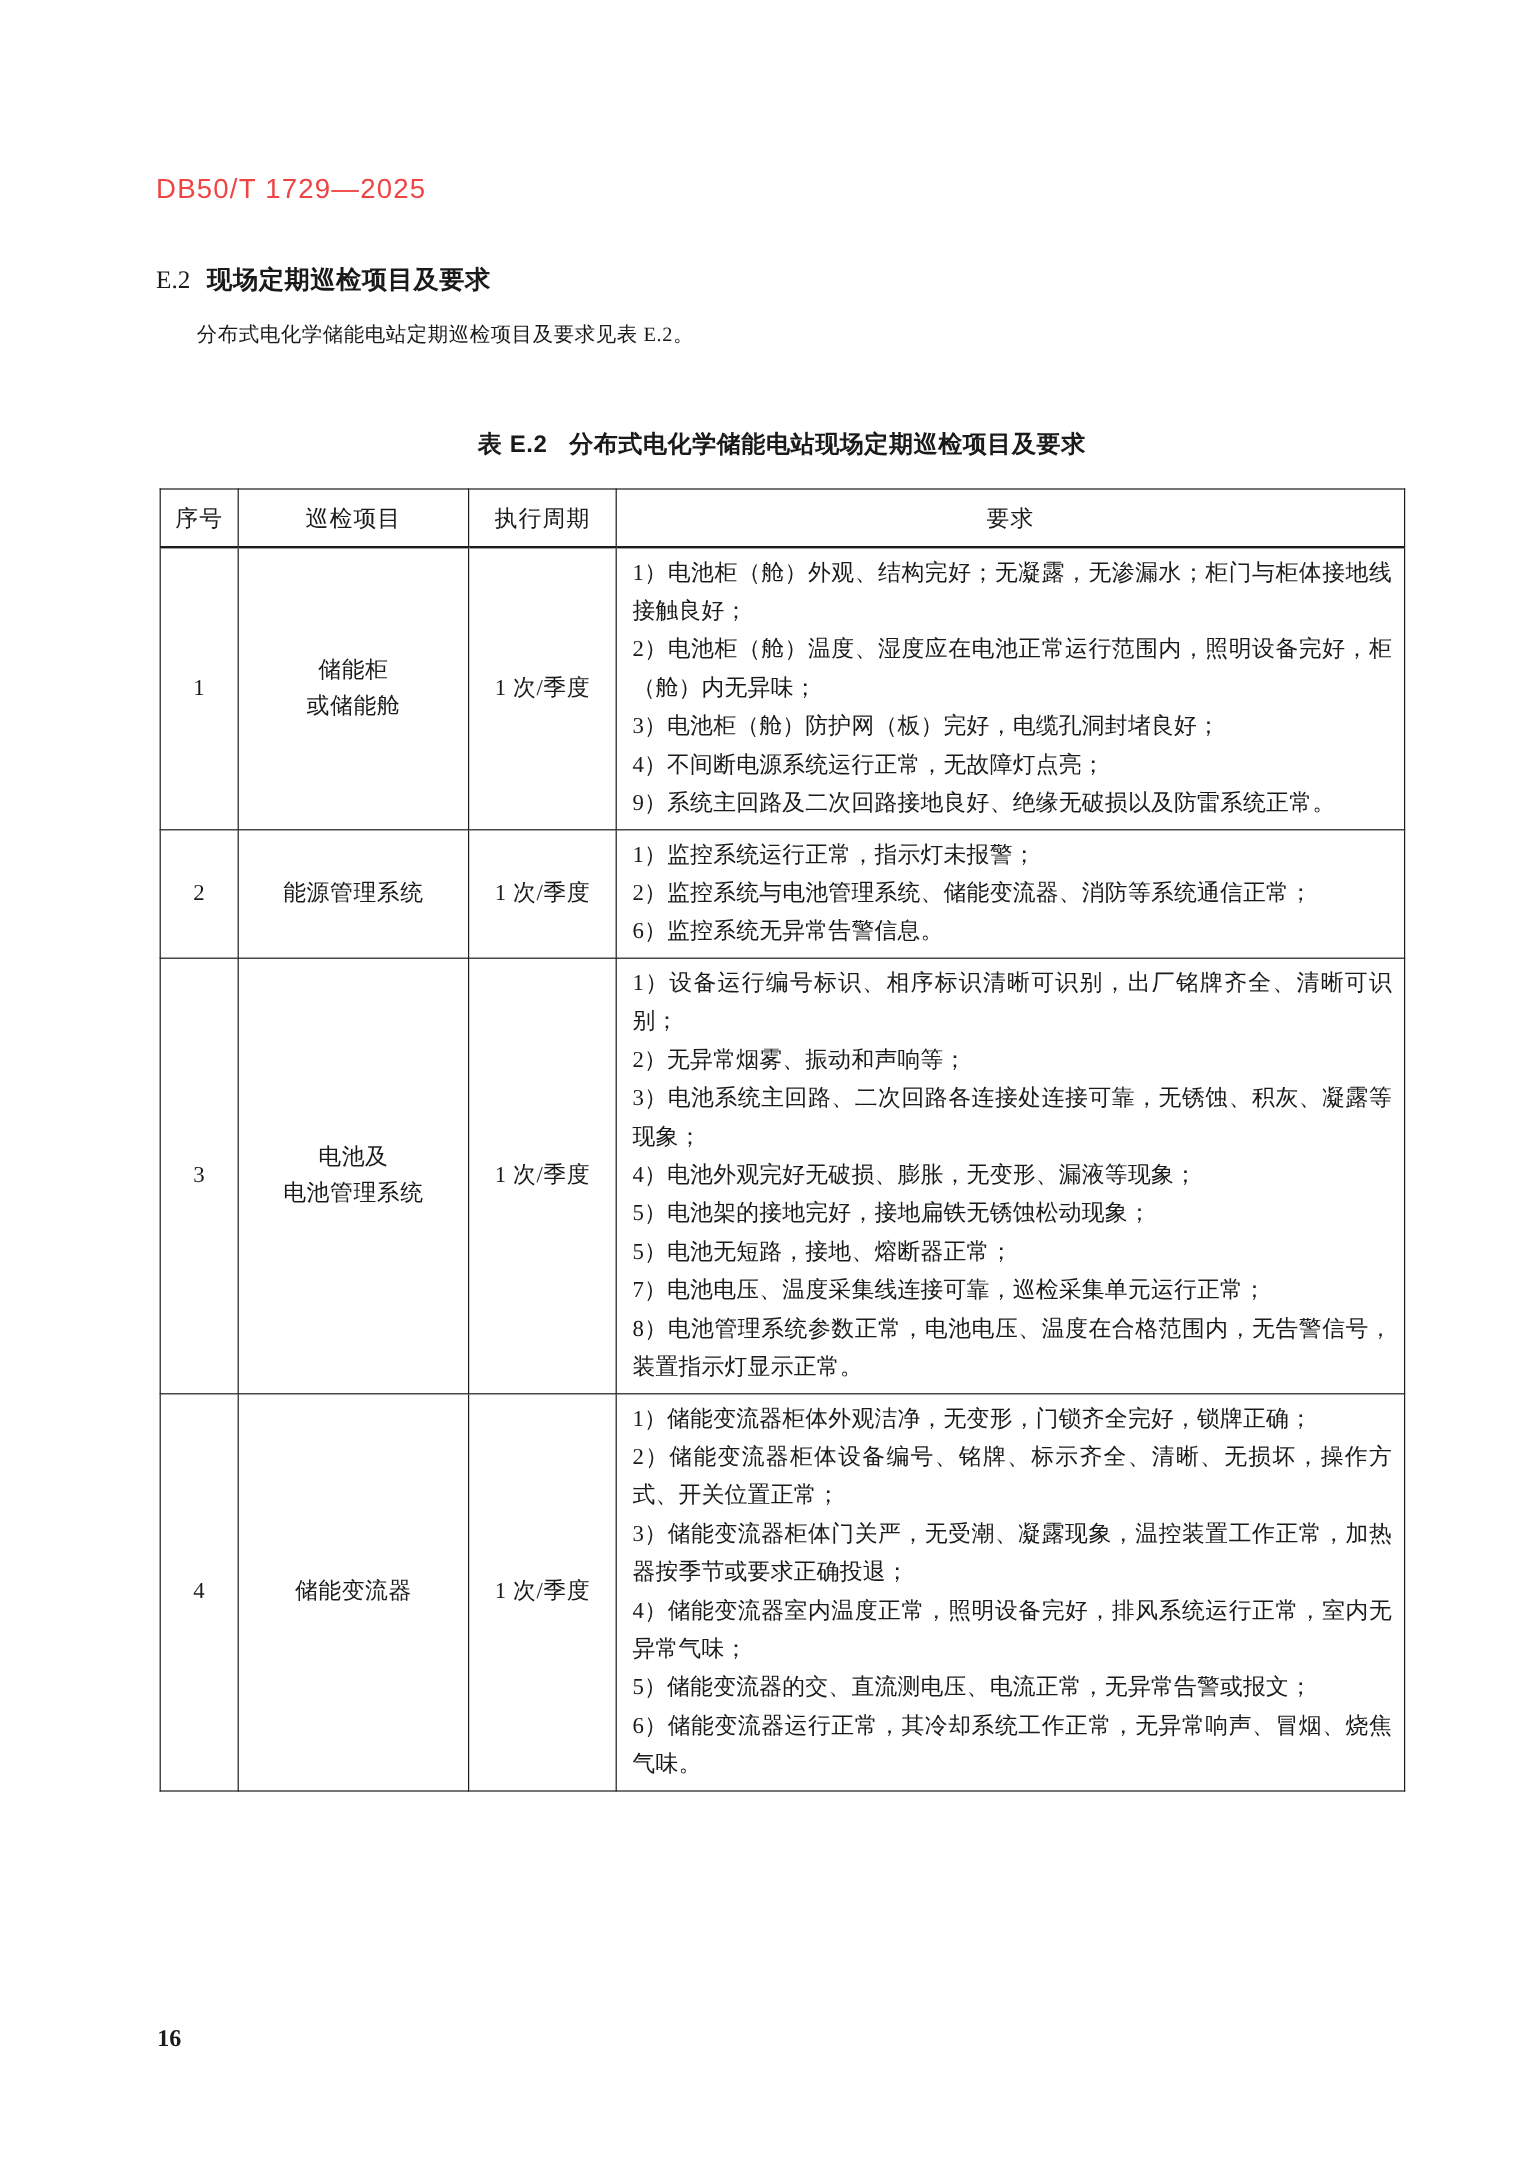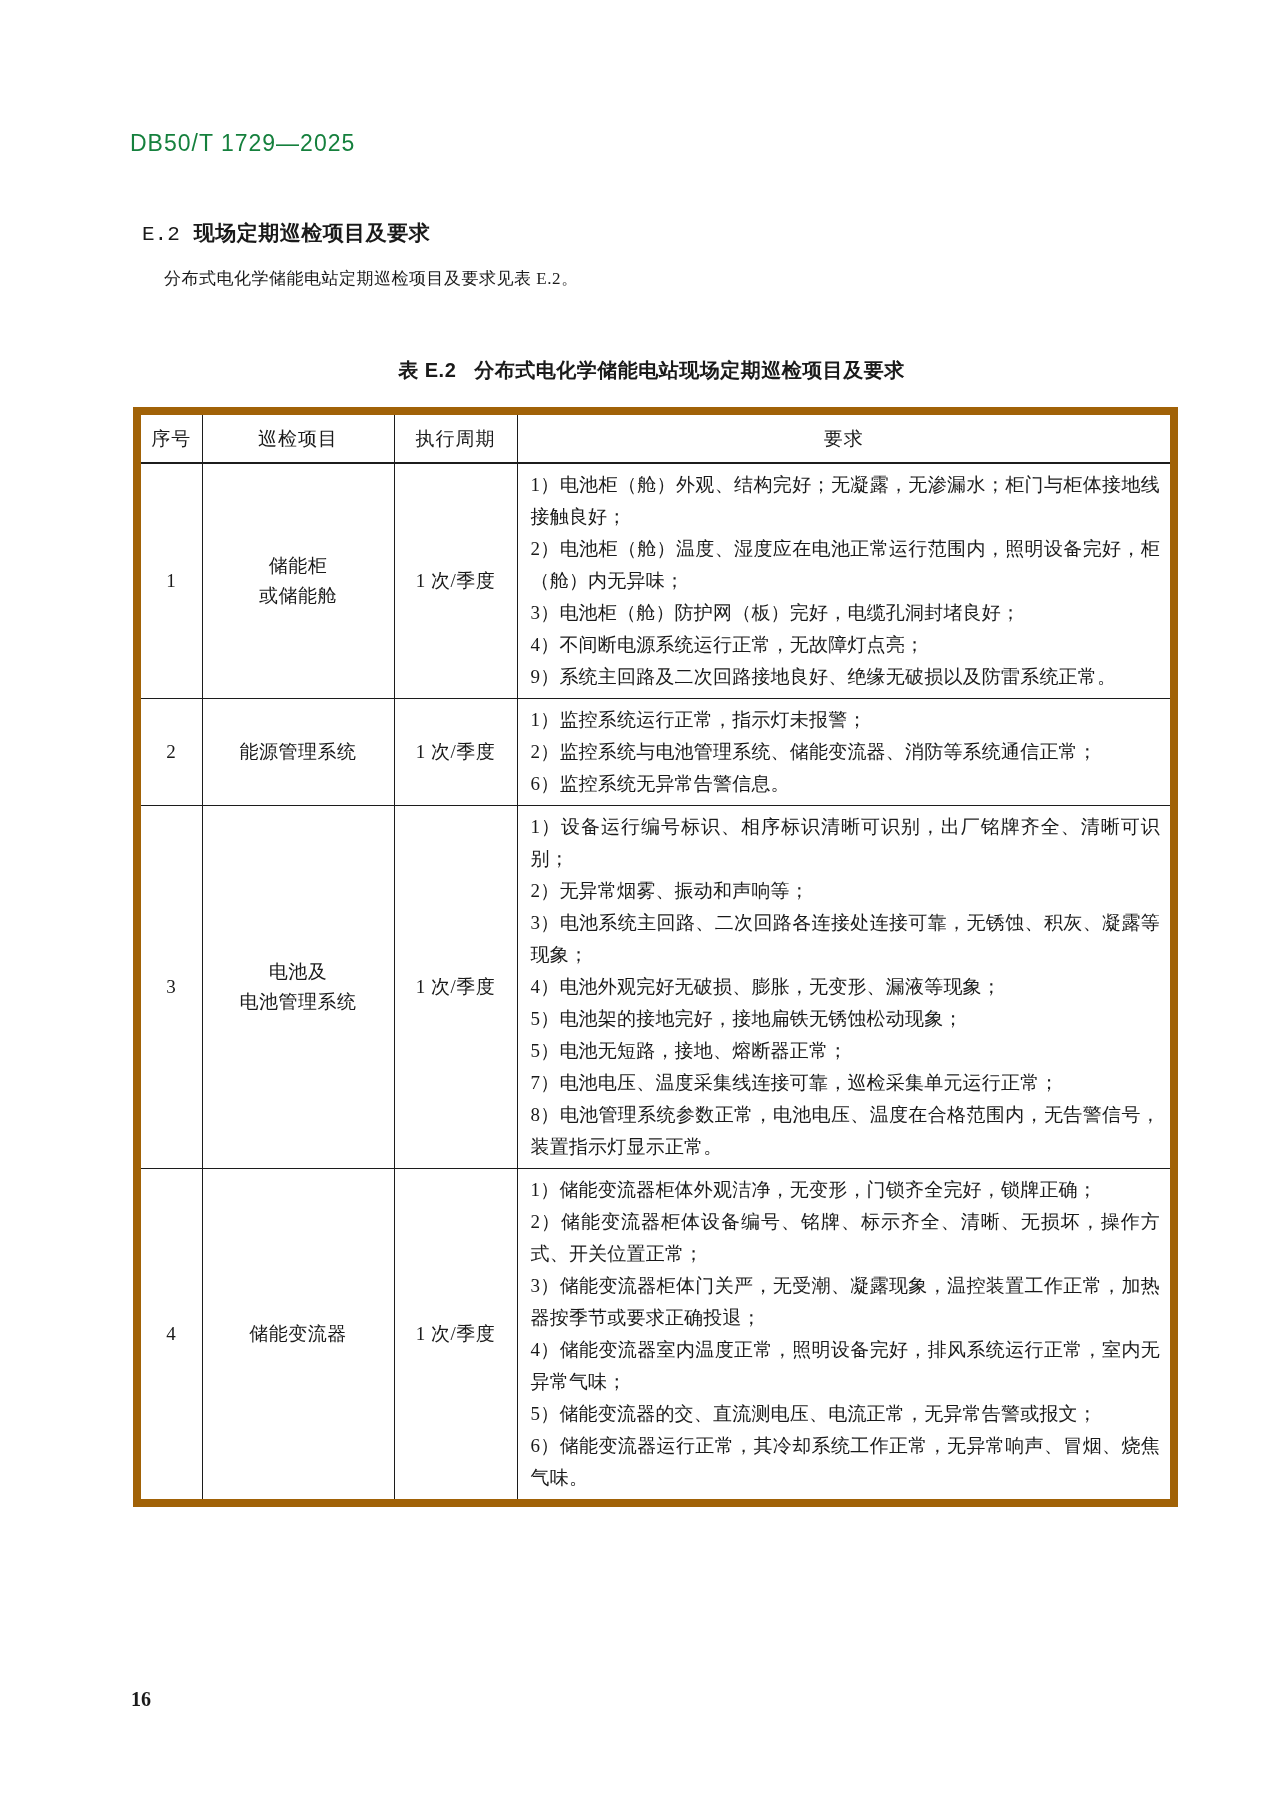--- a/index.html
+++ b/index.html
@@ -11,38 +11,37 @@
     width: 1280px;
     height: 1810px;
     position: relative;
     color: #1a1a1a;
     font-family: "Liberation Serif", "DejaVu Serif", serif;
     -webkit-font-smoothing: antialiased;
   }
   .doc-number {
     position: absolute;
     left: 130px;
-    top: 130px;
+    top: 144px;
     font-family: "Liberation Sans", "DejaVu Sans", sans-serif;
     font-size: 23px;
     letter-spacing: 1px;
-    color: #15803d;
+    color: #ef4444;
   }
   .section-heading {
     position: absolute;
     left: 130px;
     top: 219px;
     font-size: 21px;
     white-space: nowrap;
   }
   .section-num {
-    font-family: Liberation Mono, monospace;
+    font-family: Liberation Serif, serif;
     font-weight: 400;
     margin-right: 14px;
-    margin-left: 12px;
   }
   .section-title {
     font-family: Liberation Serif, serif;
     font-weight: 700;
     letter-spacing: 0.5px;
   }
   .intro {
     position: absolute;
     left: 130px;
     top: 267px;
@@ -66,21 +65,21 @@
   .table-wrap {
     position: absolute;
     left: 133px;
     top: 407px;
     width: 1037px;
   }
   table.insp {
     border-collapse: collapse;
     table-layout: fixed;
     width: 1037px;
-    border: 8px solid #a16207;
+    border: 1px solid #a16207;
   }
   table.insp th,
   table.insp td {
     border: 1px solid #1c1c1c;
     font-size: 19px;
     font-weight: 400;
   }
   table.insp thead th {
     height: 45px;
     text-align: center;

